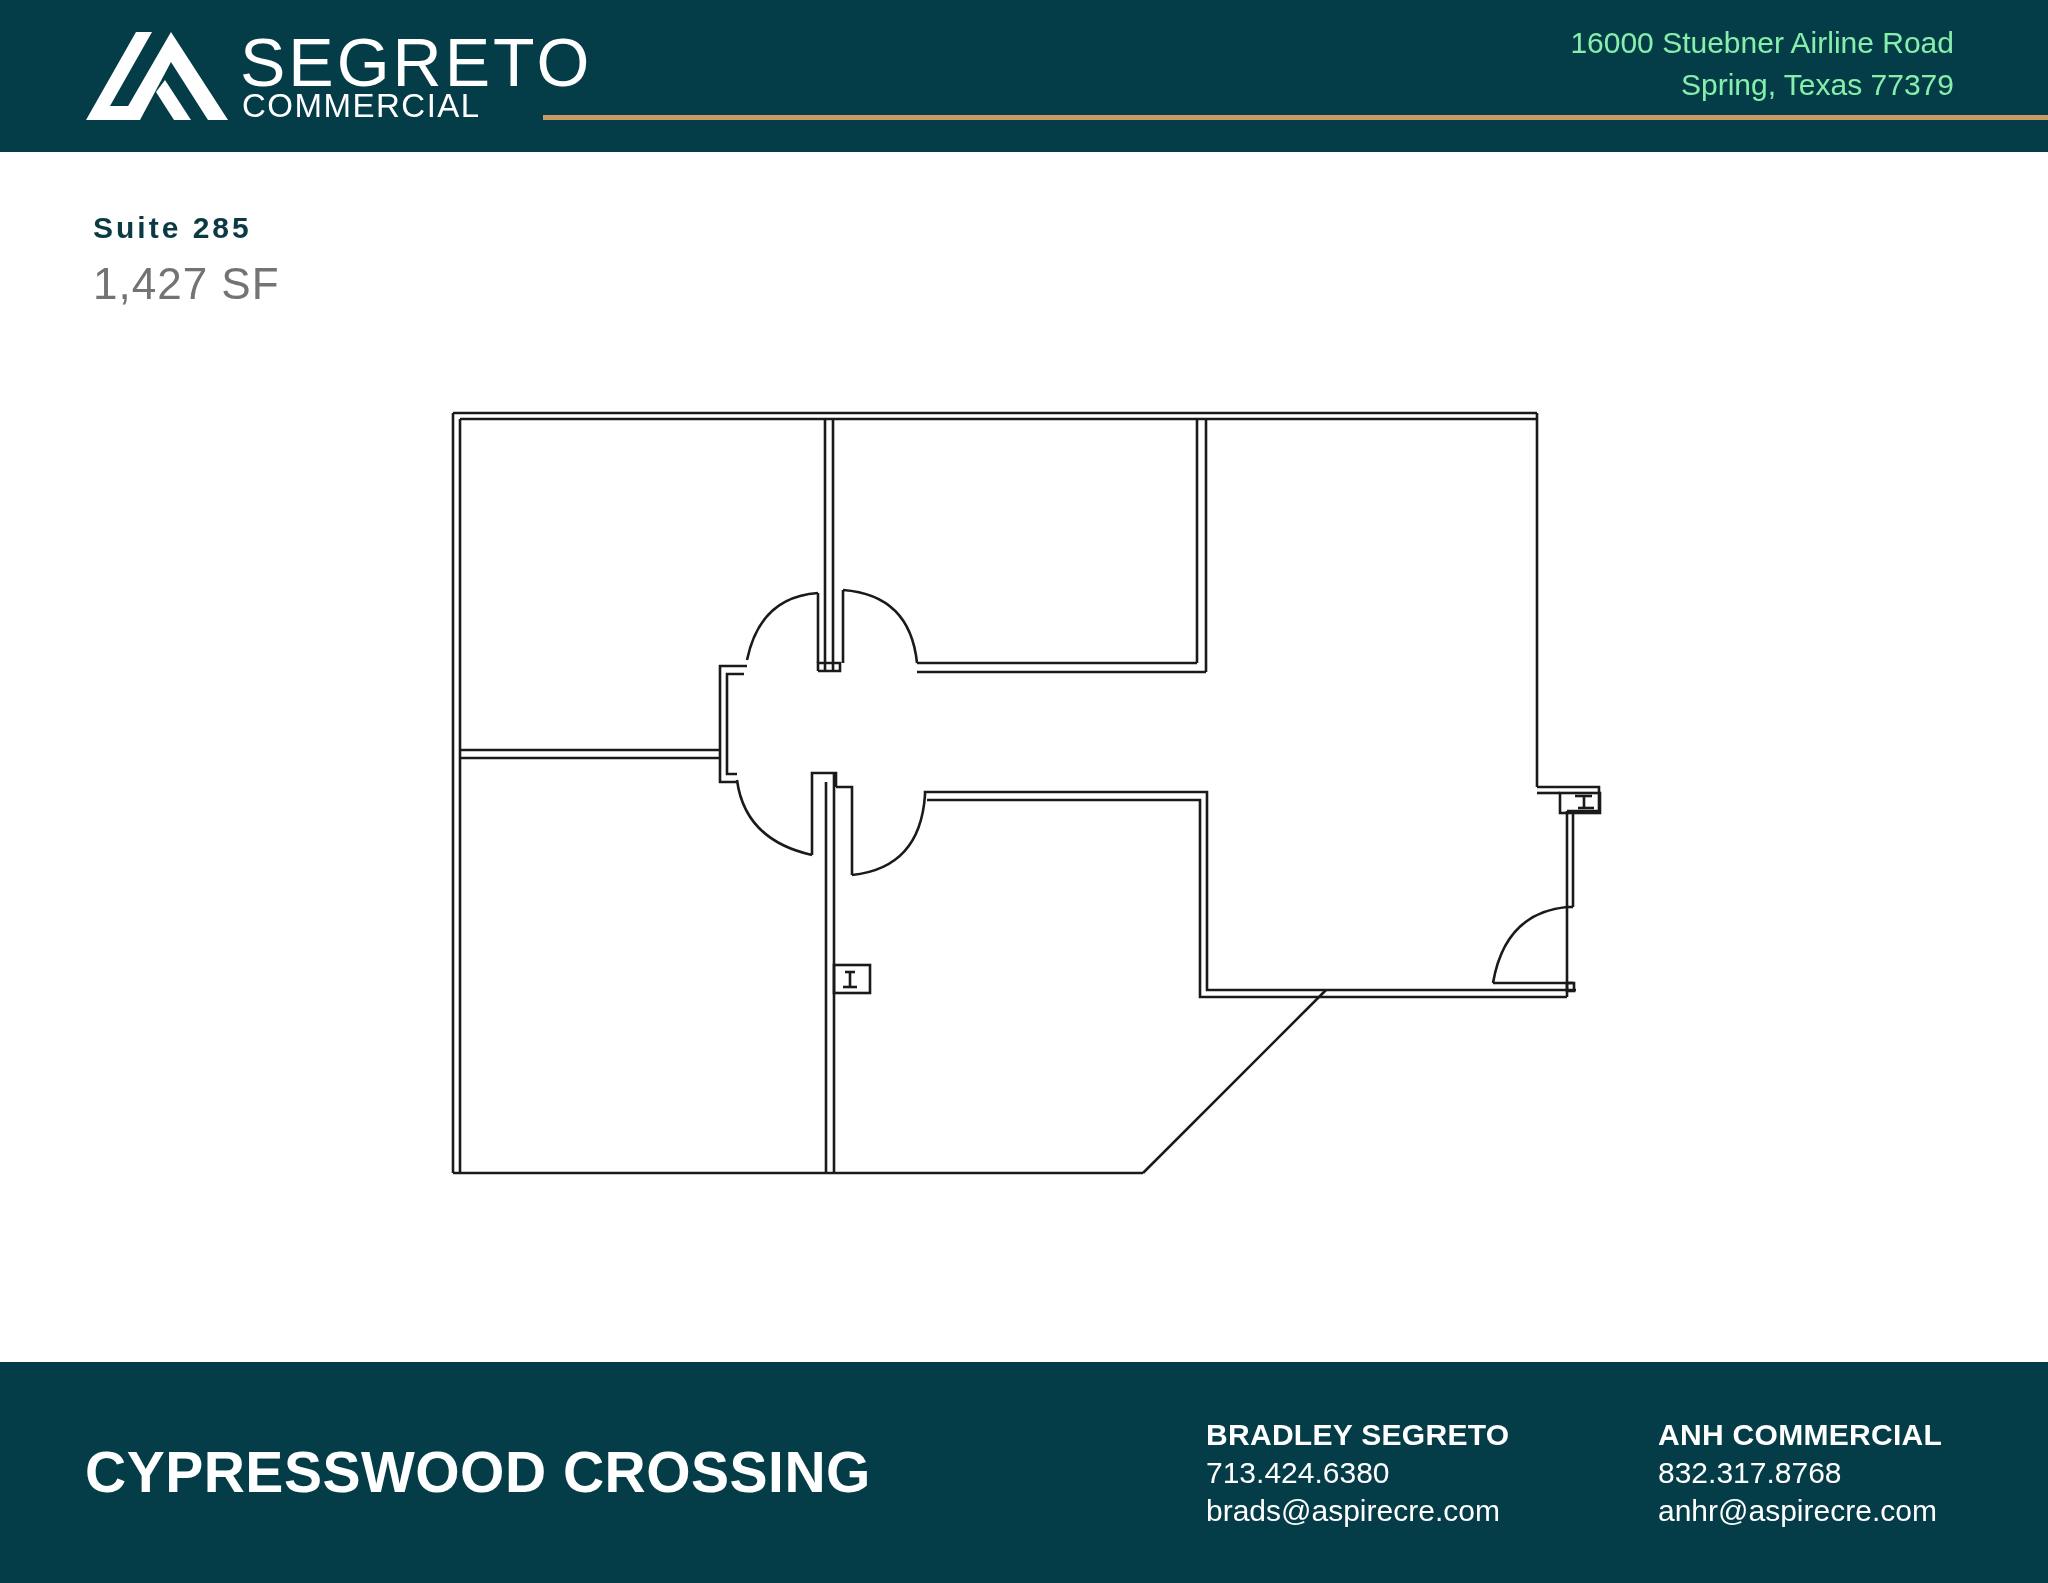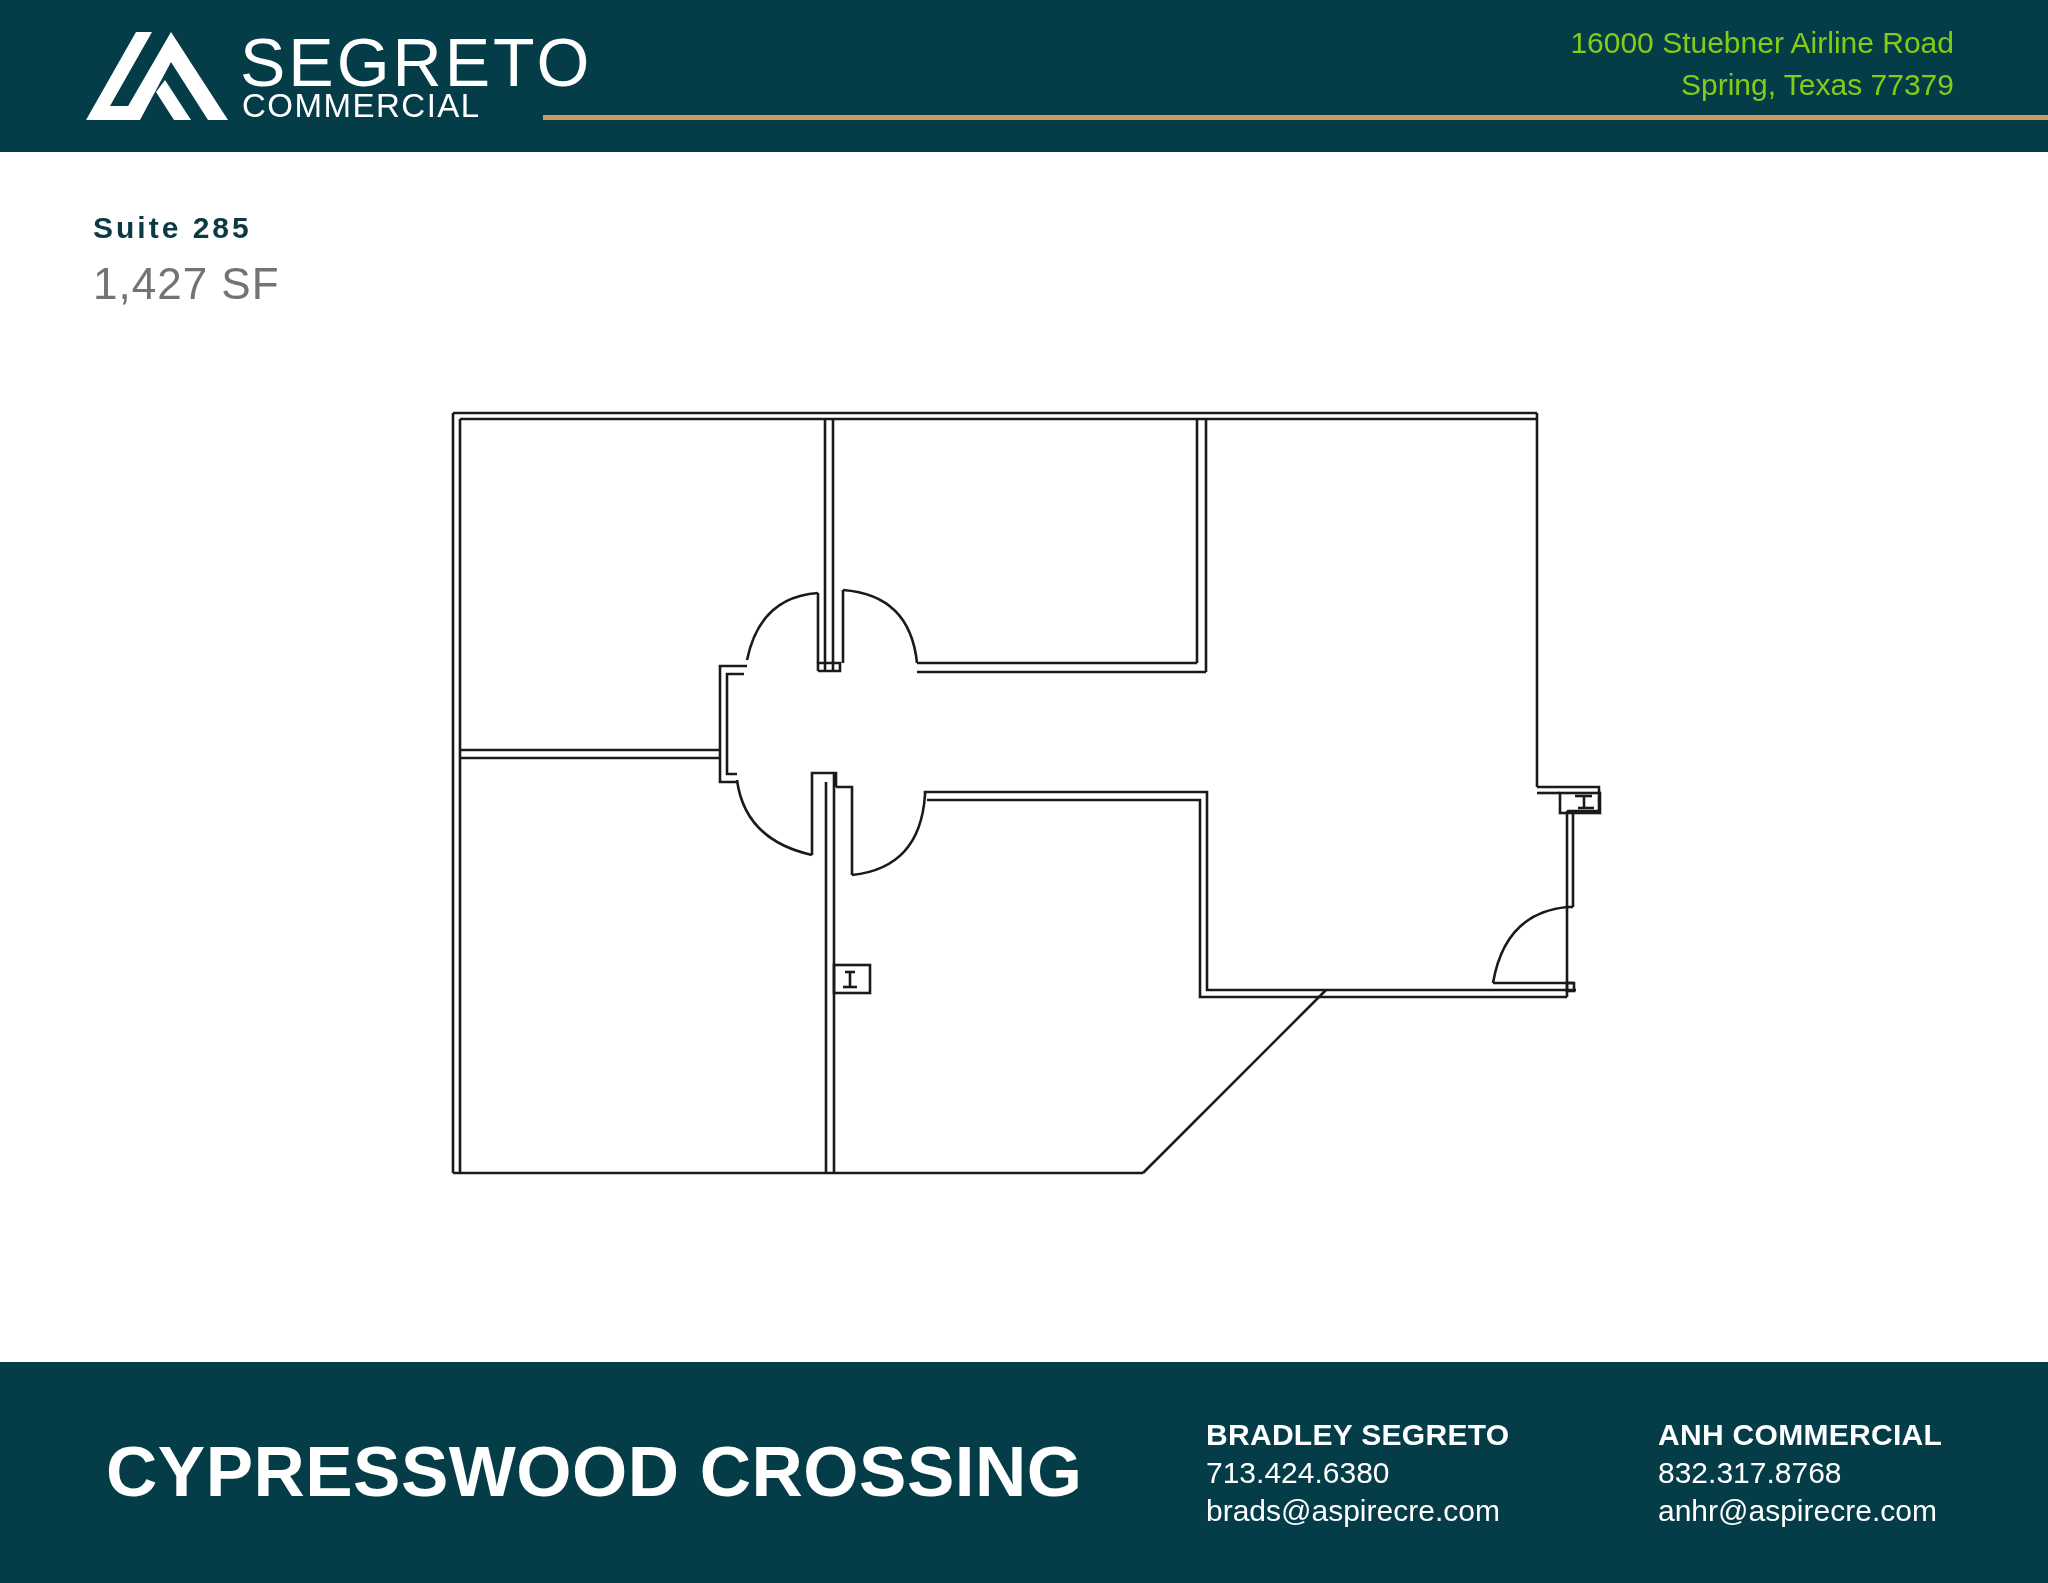--- a/index.html
+++ b/index.html
@@ -20,33 +20,33 @@
   }
   .logo-sub {
     position: absolute; left: 156px; top: 58px; color: #ffffff;
     font-size: 33px; letter-spacing: 1.5px; line-height: 36px; font-weight: 300;
   }
   .gold-line {
     position: absolute; left: 543px; top: 115px; width: 1505px; height: 5px;
     background: #c89a66;
   }
   .address {
-    position: absolute; right: 94px; top: 22px; text-align: right; color: #84cc16;
+    position: absolute; right: 94px; top: 22px; text-align: right; color: #86efac;
     font-size: 30px; line-height: 42px;
   }
   .suite-block { position: absolute; left: 93px; top: 200px; color: #0b3a44; }
   .suite-title { font-size: 30px; line-height: 56px; letter-spacing: 3px; font-weight: bold; }
   .suite-area { font-size: 44px; line-height: 56px; color: #737373; font-weight: 300; letter-spacing: 1px; }
   .floorplan { position: absolute; left: 0; top: 0; width: 2048px; height: 1583px; }
   .footer {
     position: absolute; left: 0; top: 1362px; width: 2048px; height: 221px;
     background: #043d48; color: #ffffff;
   }
   .property-name {
-    position: absolute; left: 106px; top: 77px; font-size: 71px; font-weight: bold;
+    position: absolute; left: 85px; top: 77px; font-size: 57px; font-weight: bold;
     letter-spacing: 0.5px; line-height: 66px;
   }
   .contact { position: absolute; top: 54px; font-size: 30px; line-height: 38px; }
   .contact-1 { left: 1206px; }
   .contact-2 { left: 1658px; }
   .contact-name { font-weight: bold; font-size: 30px; letter-spacing: 0.3px; }
 </style>
 </head>
 <body>
 

